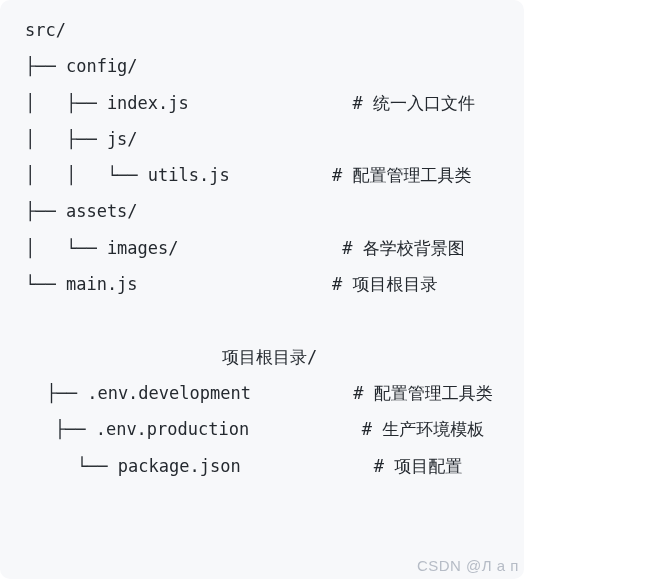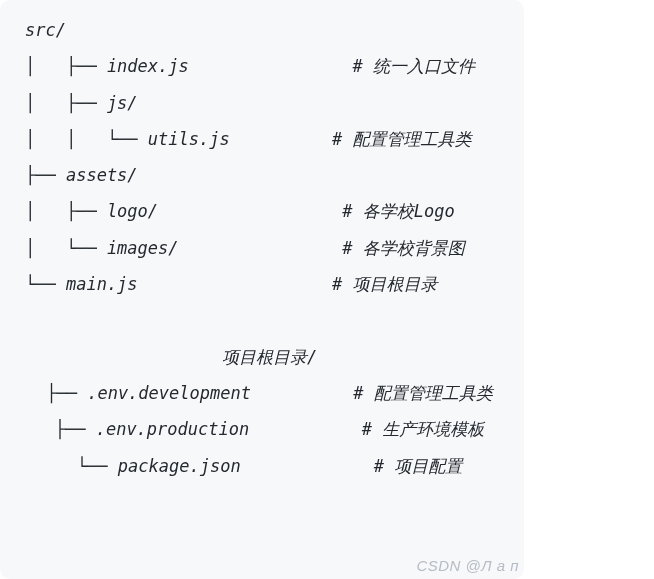--- a/index.html
+++ b/index.html
@@ -11,21 +11,20 @@
     overflow: hidden;
   }
   .panel {
     position: absolute;
     left: 0; top: 0;
     width: 524px;
     height: 579px;
     background: #f7f8fa;
     border-radius: 10px;
     overflow: hidden;
-    font-style: italic;
   }
   .code {
     padding: 12px 10px 0 25px;
   }
   .tree .line {
     white-space: pre;
     font-size: 17px;
     line-height: 36.3px;
     color: #24292f;
     font-family: "DejaVu Sans Mono", "Liberation Mono", monospace;
@@ -47,25 +46,25 @@
   }
 </style>
 </head>
 <body>
 
 <div class="panel">
   <div class="code">
 
     <div class="tree">
       <div class="line">src/</div>
+      <div class="line">├── config/</div>
       <div class="line">│   ├── index.js                # 统一入口文件</div>
       <div class="line">│   ├── js/</div>
       <div class="line">│   │   └── utils.js          # 配置管理工具类</div>
       <div class="line">├── assets/</div>
-      <div class="line">│   ├── logo/                  # 各学校Logo</div>
       <div class="line">│   └── images/                # 各学校背景图</div>
       <div class="line">└── main.js                   # 项目根目录</div>
     </div>
 
     <div class="tree tree-root">
       <div class="line">项目根目录/</div>
       <div class="line">├── .env.development          # 配置管理工具类</div>
       <div class="line">├── .env.production           # 生产环境模板</div>
       <div class="line">└── package.json             # 项目配置</div>
     </div>

